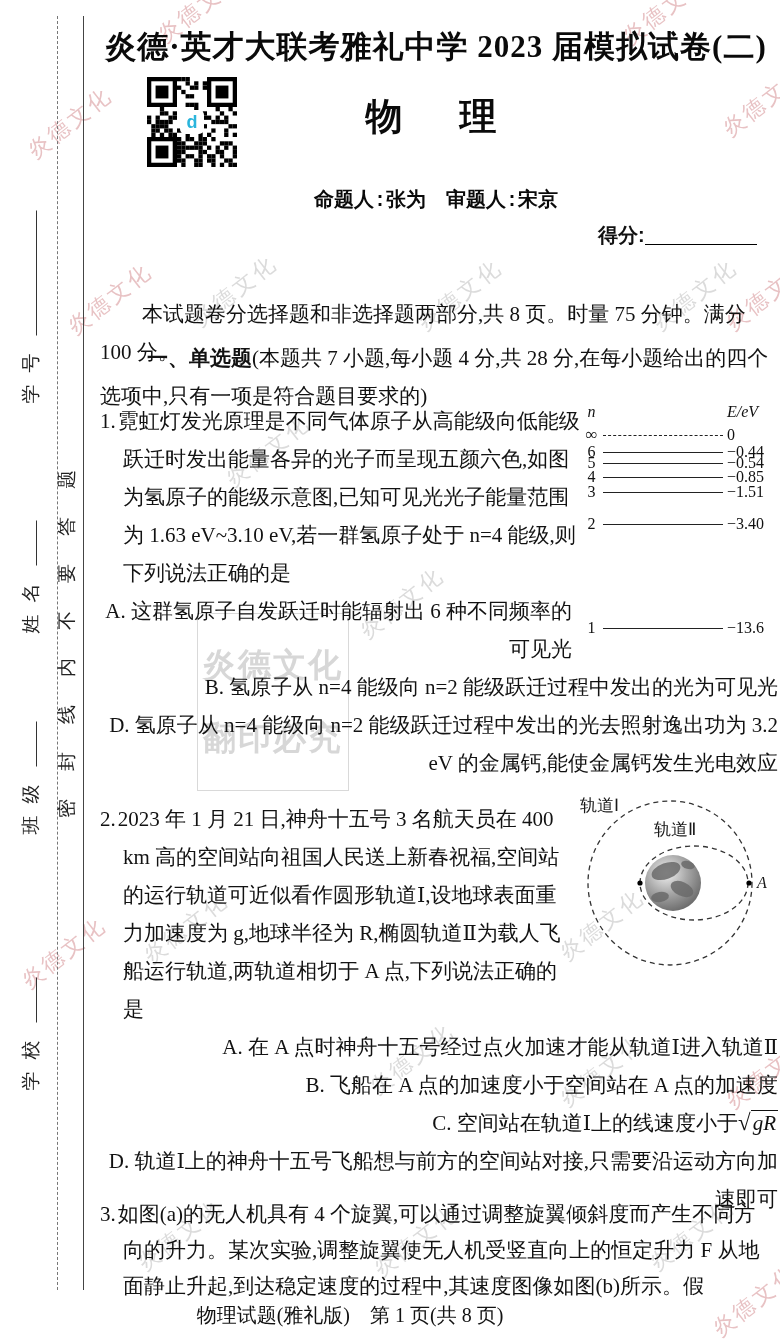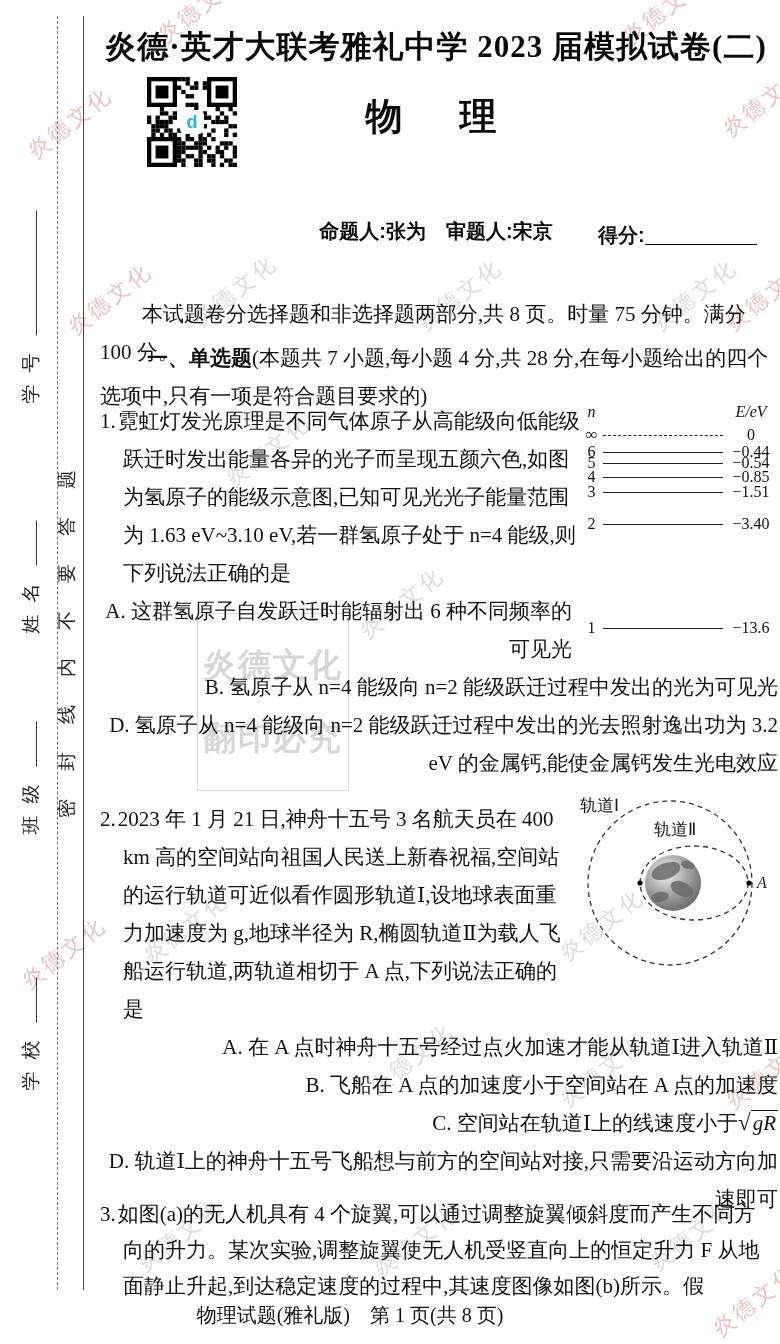--- a/index.html
+++ b/index.html
@@ -54,21 +54,21 @@
     font-family:"Liberation Sans",sans-serif; font-weight:bold; font-size:18px;
   }
   .subject-title {
     position:absolute; left:96px; top:92px; width:680px; z-index:2;
     font-size:37px; font-weight:bold; text-align:center; letter-spacing:10px;
     font-family:"Liberation Sans",sans-serif; color:#0a0a0a;
   }
   .setters {
     position:absolute; left:96px; top:186px; width:680px; z-index:2;
     font-size:20px; font-weight:bold; text-align:center;
-    font-family:Liberation Sans, sans-serif; color:#0a0a0a;margin-top:32px;
+    font-family:Liberation Mono, monospace; color:#0a0a0a;
   }
   .score-row {
     position:absolute; left:598px; top:222px; z-index:2;
     font-size:20px; font-weight:bold; font-family:"Liberation Sans",sans-serif;
   }
   .score-line { display:inline-block; width:112px; border-bottom:1.6px solid #000; height:1em; vertical-align:-3px; }
   
   .bodytext { font-size:21px; line-height:38px; color:#121212; }
   .intro { position:absolute; left:100px; top:263px; width:678px; text-indent:2em; z-index:2;margin-top:32px; }
   .sec-head { position:absolute; left:100px; top:339px; width:678px; z-index:2; }
@@ -87,21 +87,21 @@
     text-align:center; font-size:20px; color:#121212;
   }
   
   .ediagram { position:absolute; left:583px; top:400px; width:192px; height:246px; z-index:2; }
   .elevel { position:absolute; left:0; right:0; height:14px; display:flex; align-items:center; }
   .eln { width:17px; font-size:16px; text-align:center; flex:none; }
   .eln.inf { font-size:17px; }
   .ell { flex:1; border-top:1.4px solid #222; margin:0 4px 0 3px; }
   .ell.dashed { border-top-style:dashed; }
   .ell.none { border:none; }
-  .elv { width:48px; font-size:16px; text-align:center; flex:none; }
+  .elv { width:48px; font-size:16px; text-align:left; flex:none; }
   .it { font-style:italic; }
   
   .orbit { position:absolute; left:578px; top:793px; z-index:2; }
   svg text { font-family:"Liberation Serif",serif; }
 </style>
 </head>
 <body>
 
 <span class="wm pink" style="left:150px; top:-8px;">炎德文化</span>
 <span class="wm pink" style="left:615px; top:-6px;">炎德文化</span>

